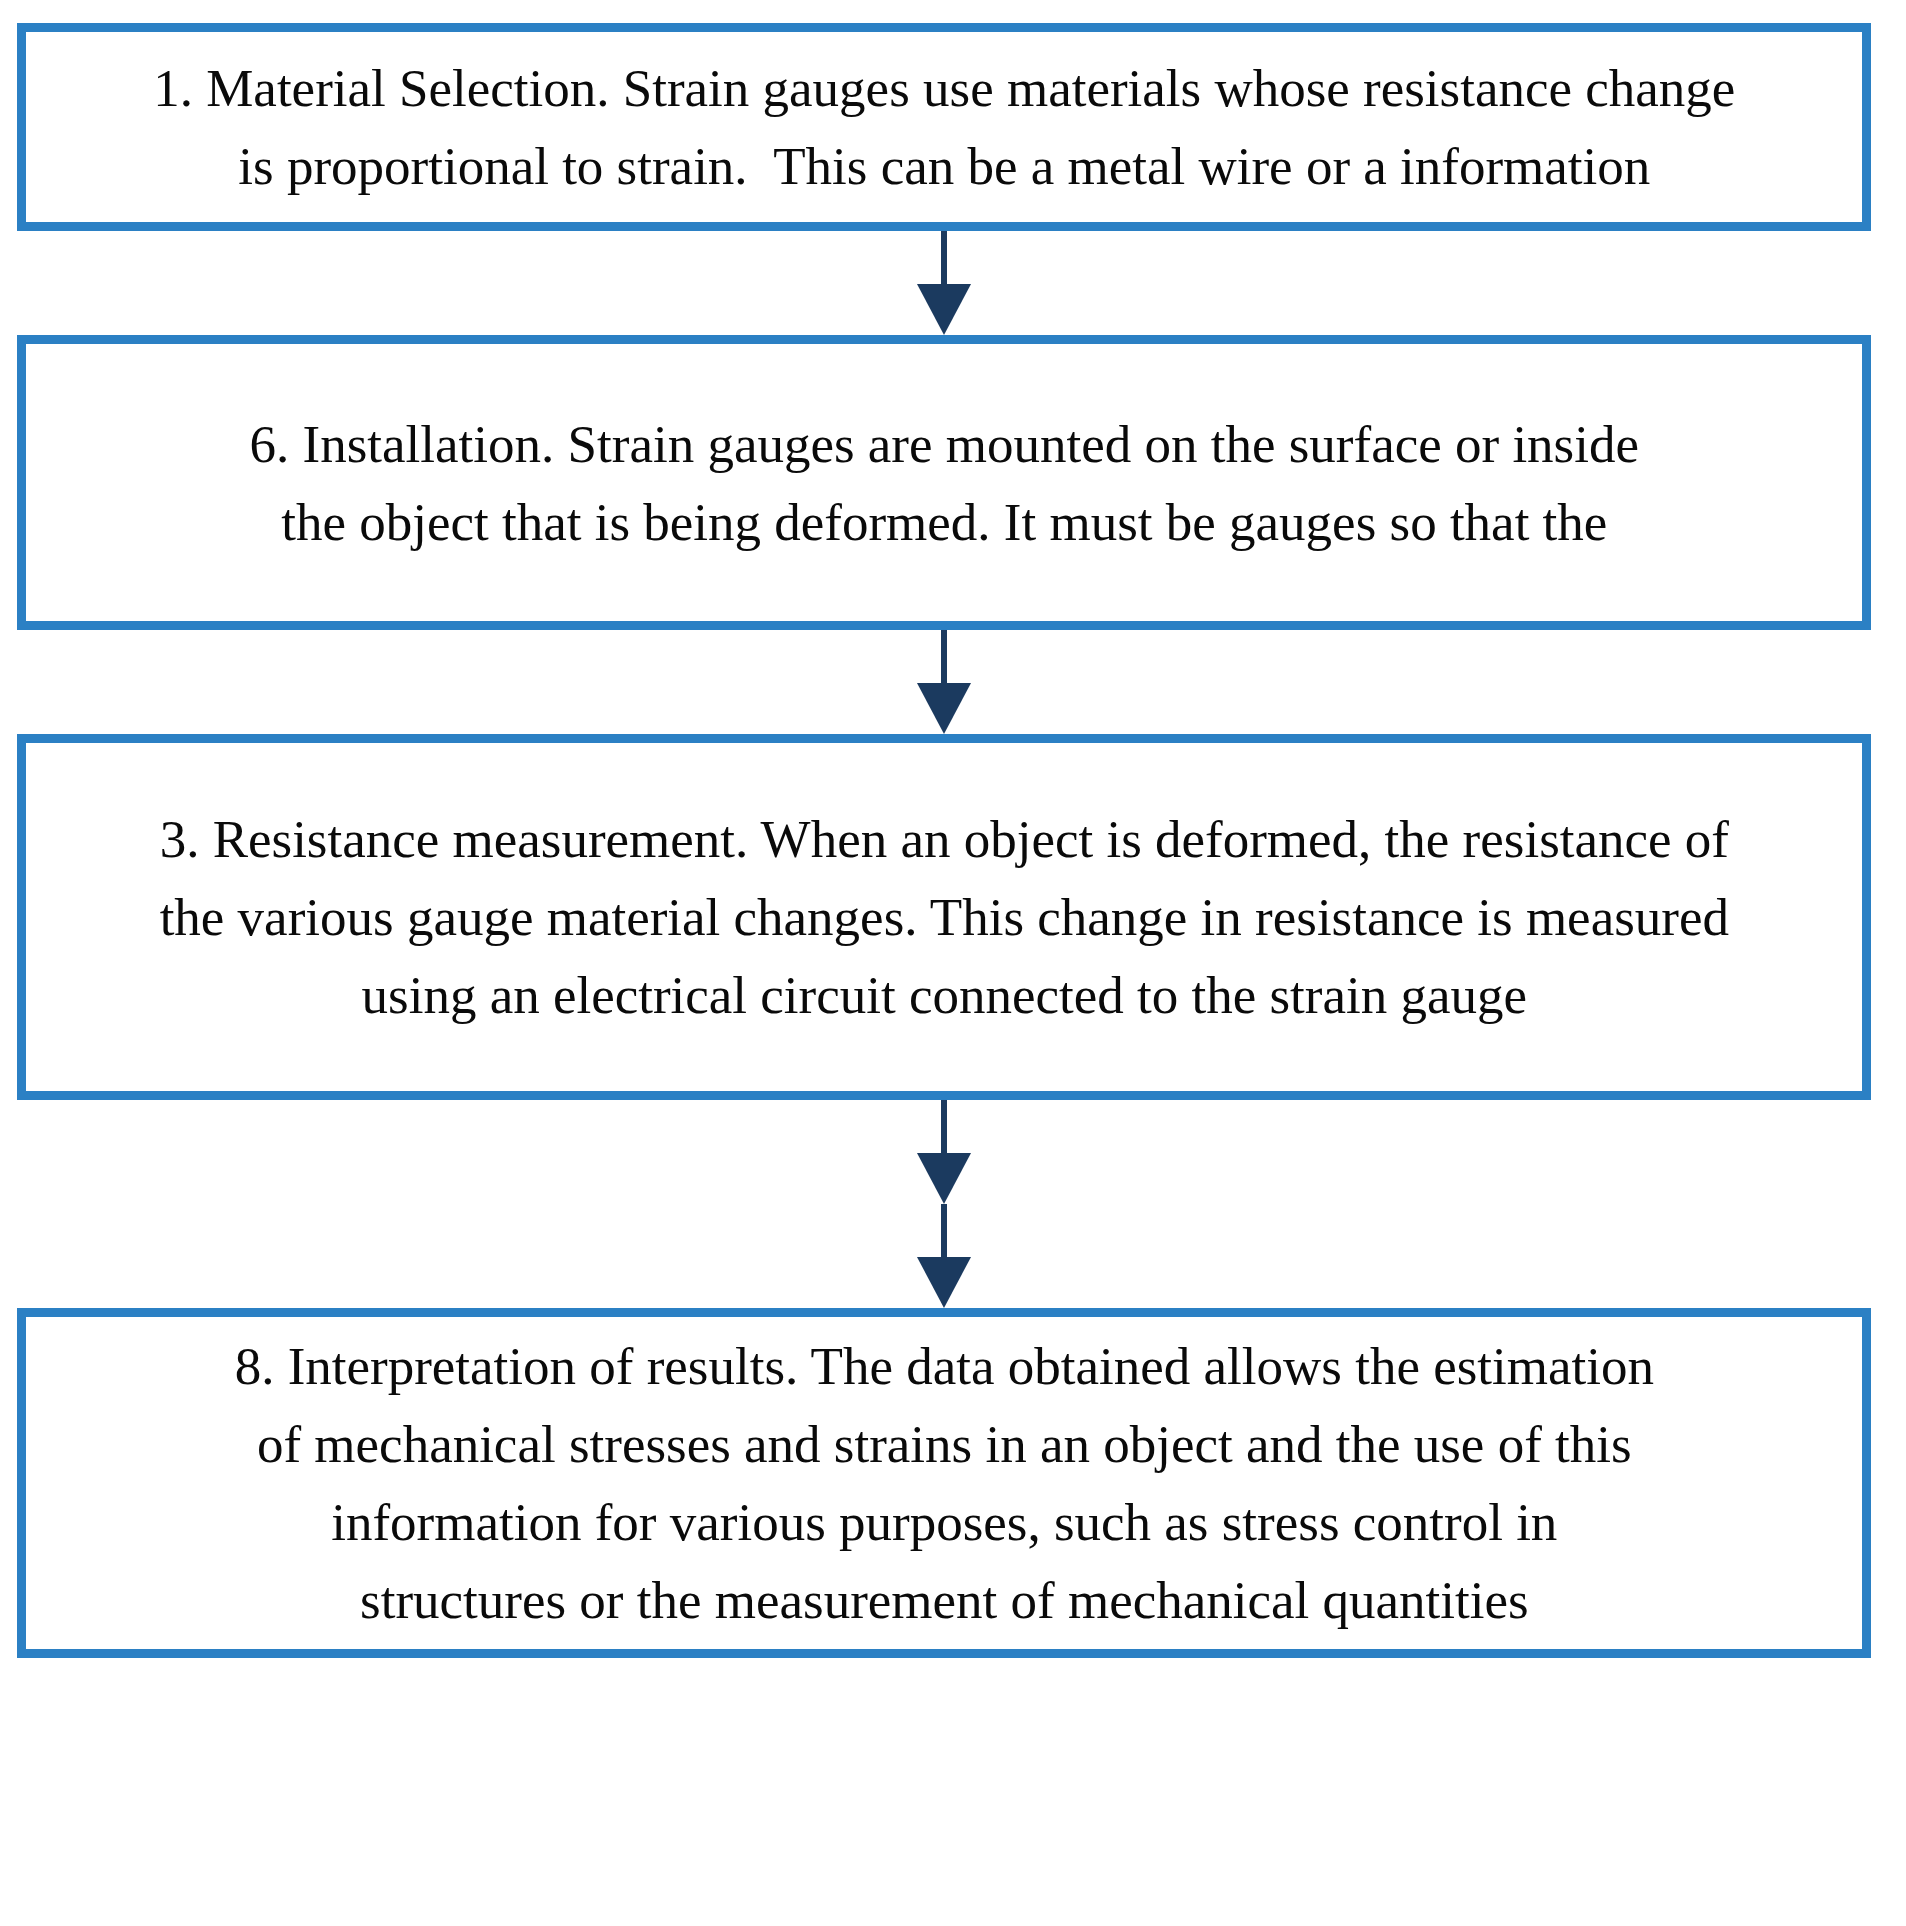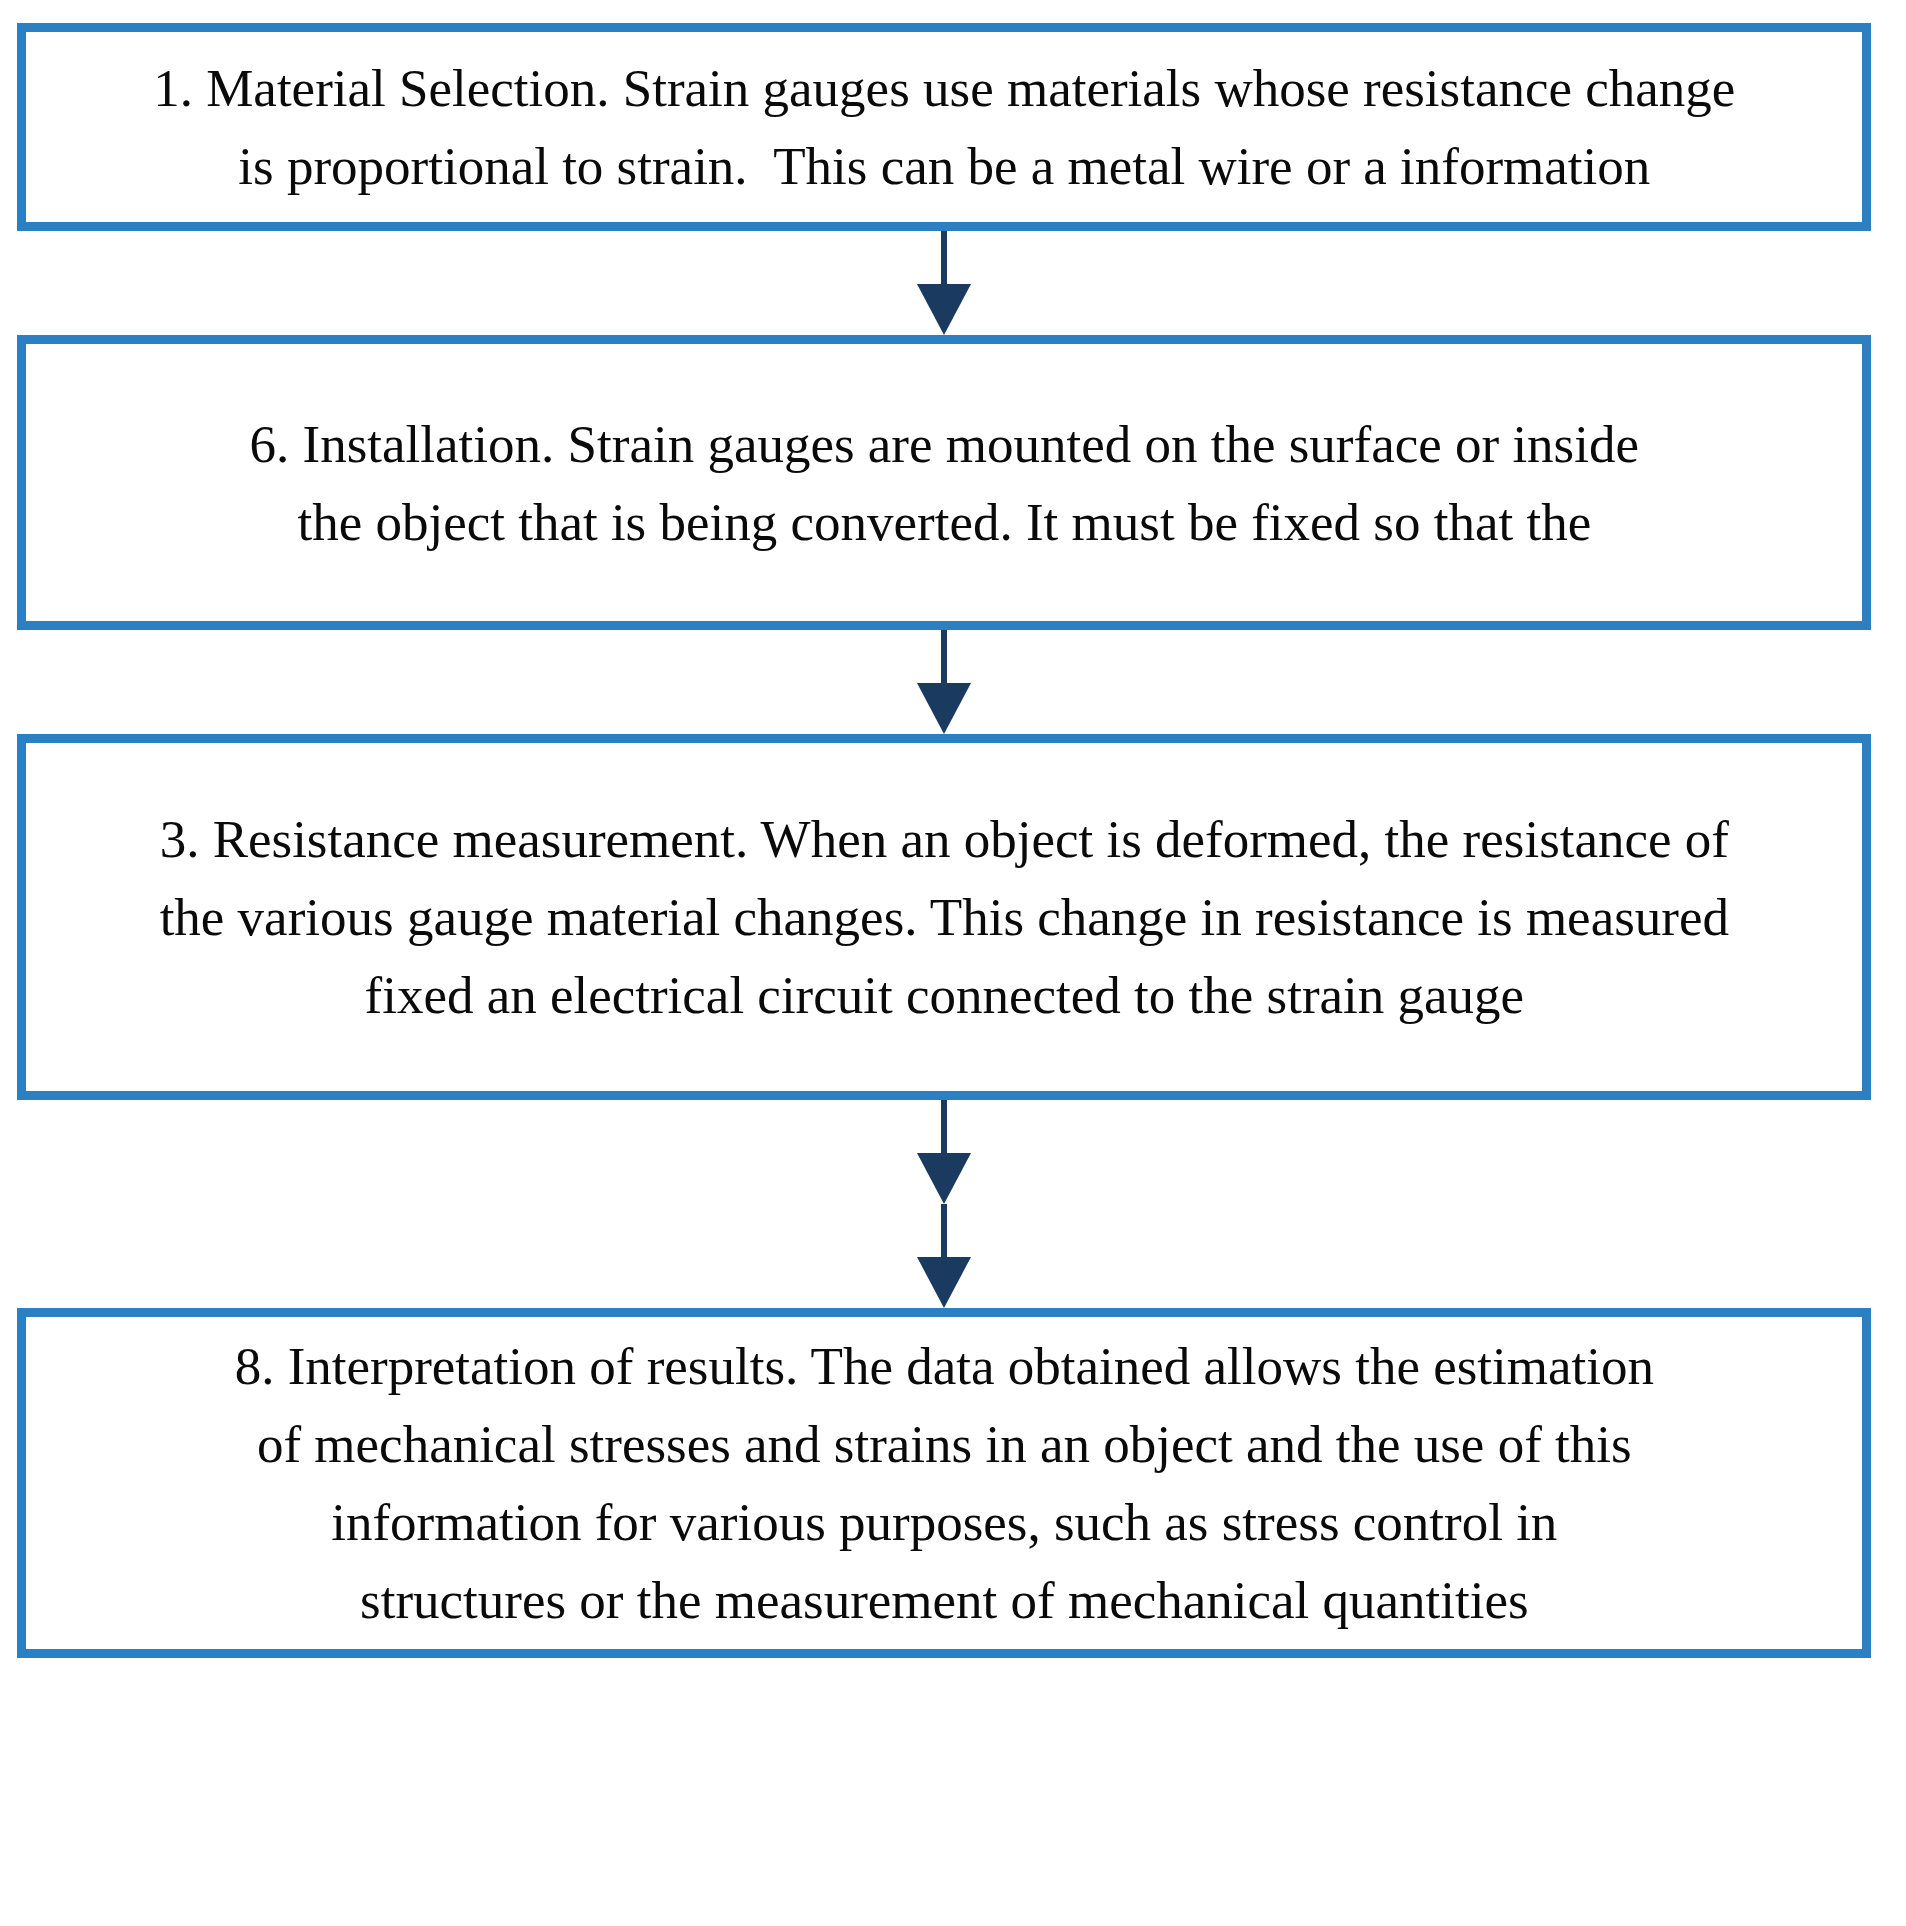--- a/index.html
+++ b/index.html
@@ -79,32 +79,32 @@
         <div class="line">is proportional to strain.  This can be a metal wire or a information</div>
       </div>
 
     <div class="arrow">
       <div class="stem"></div>
       <div class="head"></div>
     </div>
 
     <div class="step-box box-2">
         <div class="line">6. Installation. Strain gauges are mounted on the surface or inside</div>
-        <div class="line">the object that is being converted. It must be fixed so that the</div>
+        <div class="line">the object that is being deformed. It must be gauges so that the</div>
       </div>
 
     <div class="arrow">
       <div class="stem"></div>
       <div class="head"></div>
     </div>
 
     <div class="step-box box-3">
         <div class="line">3. Resistance measurement. When an object is deformed, the resistance of</div>
         <div class="line">the various gauge material changes. This change in resistance is measured</div>
-        <div class="line">fixed an electrical circuit connected to the strain gauge</div>
+        <div class="line">using an electrical circuit connected to the strain gauge</div>
       </div>
 
     <div class="arrow">
       <div class="stem"></div>
       <div class="head"></div>
     </div>
 
 
     <div class="arrow">
       <div class="stem"></div>

